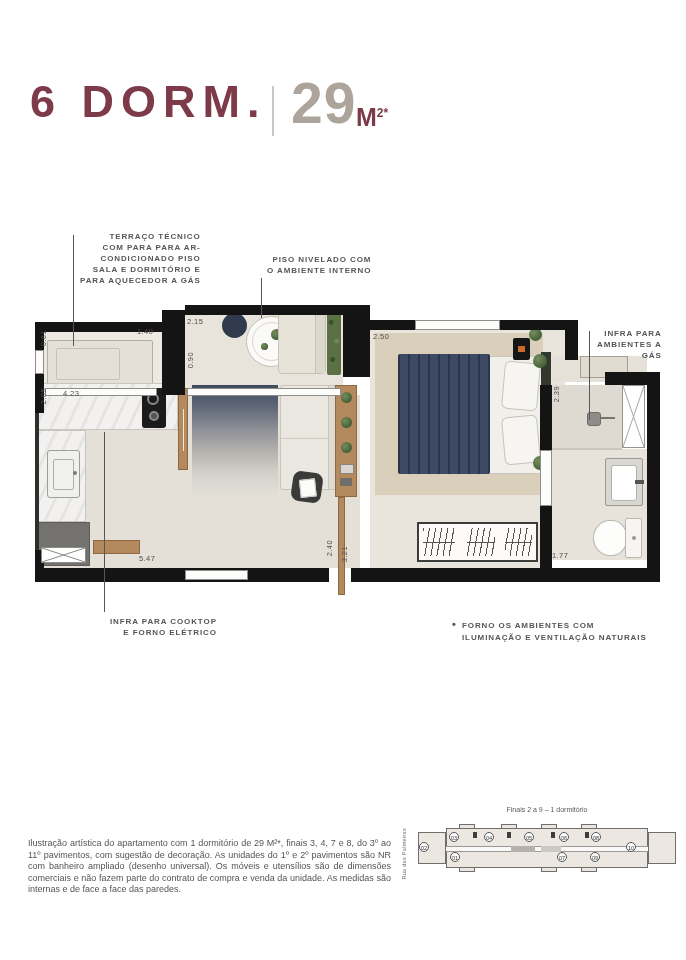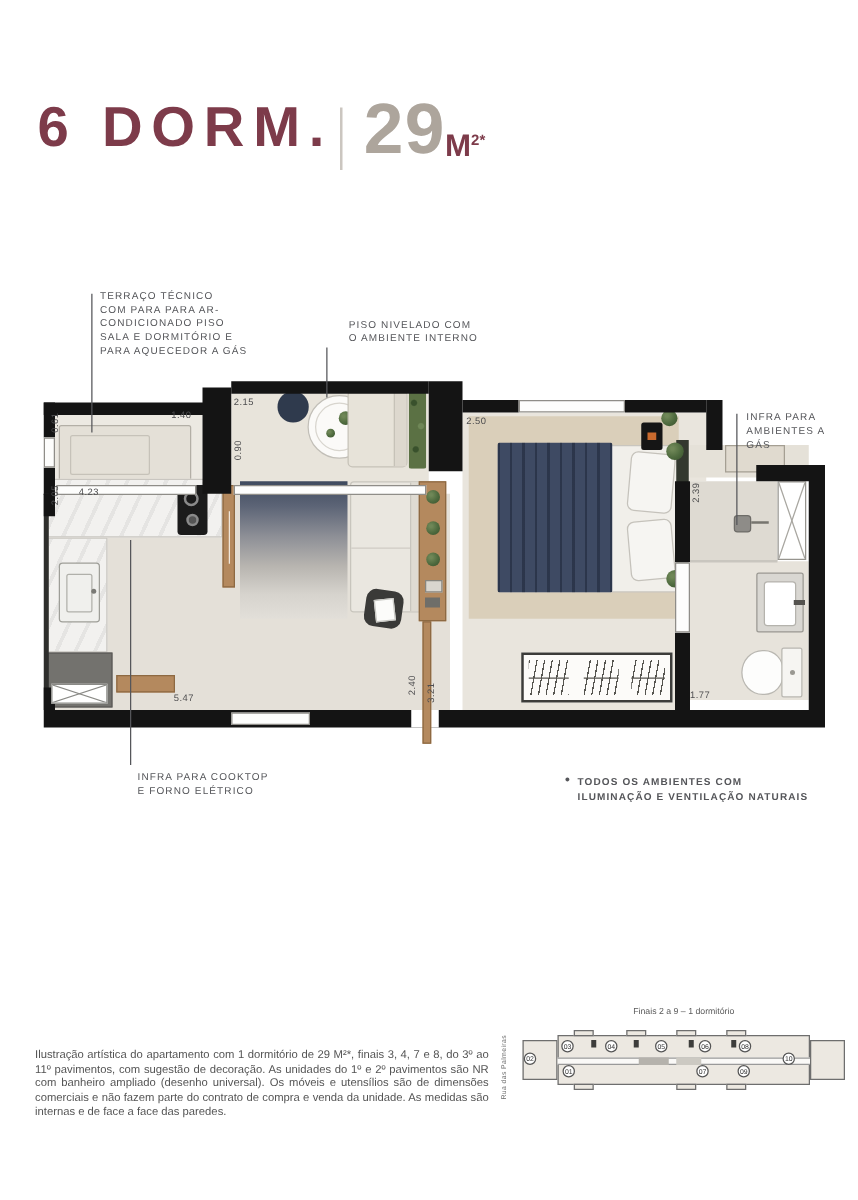--- a/index.html
+++ b/index.html
@@ -10,21 +10,21 @@
   
   .title{
     position:absolute;left:30px;top:76px;
     font-size:45px;font-weight:800;letter-spacing:7px;color:#7d3b4a;white-space:nowrap;
   }
   .sep{position:absolute;left:272px;top:86px;width:2px;height:50px;background:#cbc6c0;}
   .area-num{position:absolute;left:291px;top:70px;font-size:57px;font-weight:800;color:#ada59c;letter-spacing:1px;}
   .area-unit{position:absolute;left:356px;top:103px;font-size:25px;font-weight:800;color:#7d3b4a;}
   .area-unit sup{font-size:12px;vertical-align:super;}
   
-  .callout{position:absolute;font-size:8px;font-weight:normal;letter-spacing:.9px;line-height:11px;color:#55565a;white-space:nowrap;z-index:9;}
+  .callout{position:absolute;font-size:8px;font-weight:bold;letter-spacing:.9px;line-height:11px;color:#55565a;white-space:nowrap;z-index:9;text-align:right;}
   .leader{position:absolute;width:1px;background:#55565a;z-index:9;}
   .note{position:absolute;font-size:8px;font-weight:bold;letter-spacing:.9px;line-height:12px;color:#55565a;padding-left:10px;}
   .note .bullet{position:absolute;left:0;top:-2px;font-size:11px;}
   
   #plan{position:absolute;left:35px;top:300px;width:625px;height:290px;}
   .floor{position:absolute;z-index:1;}
   .furn{position:absolute;z-index:2;}
   .wall{position:absolute;background:#141414;z-index:3;}
   .win{position:absolute;background:#fdfdfc;border:1px solid #8f8d88;box-sizing:border-box;z-index:4;}
   .dim{position:absolute;font-size:7.5px;color:#4d4d4f;letter-spacing:.4px;white-space:nowrap;z-index:6;}
@@ -51,42 +51,42 @@
 
 <div class="callout" style="left:80px;top:231px;">
   <div>TERRAÇO TÉCNICO</div>
   <div>COM PARA PARA AR-</div>
   <div>CONDICIONADO PISO</div>
   <div>SALA E DORMITÓRIO E</div>
   <div>PARA AQUECEDOR A GÁS</div>
 </div>
 <div class="leader" style="left:73px;top:235px;height:111px;"></div>
 
-<div class="callout" style="left:267px;top:254px;margin-left:12px;">
+<div class="callout" style="left:267px;top:254px;">
   <div>PISO NIVELADO COM</div>
   <div>O AMBIENTE INTERNO</div>
 </div>
 <div class="leader" style="left:261px;top:278px;height:40px;"></div>
 
 <div class="callout" style="left:597px;top:328px;">
   <div>INFRA PARA</div>
   <div>AMBIENTES A</div>
   <div>GÁS</div>
 </div>
 <div class="leader" style="left:589px;top:331px;height:89px;"></div>
 
 <div class="callout" style="left:110px;top:616px;">
   <div>INFRA PARA COOKTOP</div>
   <div>E FORNO ELÉTRICO</div>
 </div>
 <div class="leader" style="left:104px;top:432px;height:180px;"></div>
 
 <div class="note" style="left:452px;top:620px;">
   <span class="bullet">•</span>
-  <div>TODOS OS AMBIENTES COM</div>
+  <div>FORNO OS AMBIENTES COM</div>
   <div>ILUMINAÇÃO E VENTILAÇÃO NATURAIS</div>
 </div>
 
 <div id="plan">
 
   <div class="floor" style="left:2px;top:30px;width:125px;height:65px;background:#ECE9E2;"></div>
   <div class="floor" style="left:150px;top:15px;width:158px;height:80px;background:#E8E4DB;"></div>
   <div class="floor" style="left:335px;top:30px;width:170px;height:238px;background:#E9E5DD;"></div>
   <div class="floor" style="left:505px;top:30px;width:25px;height:55px;background:#E9E5DD;"></div>
   <div class="floor" style="left:3px;top:95px;width:322px;height:173px;background:#E4E0D8;"></div>

